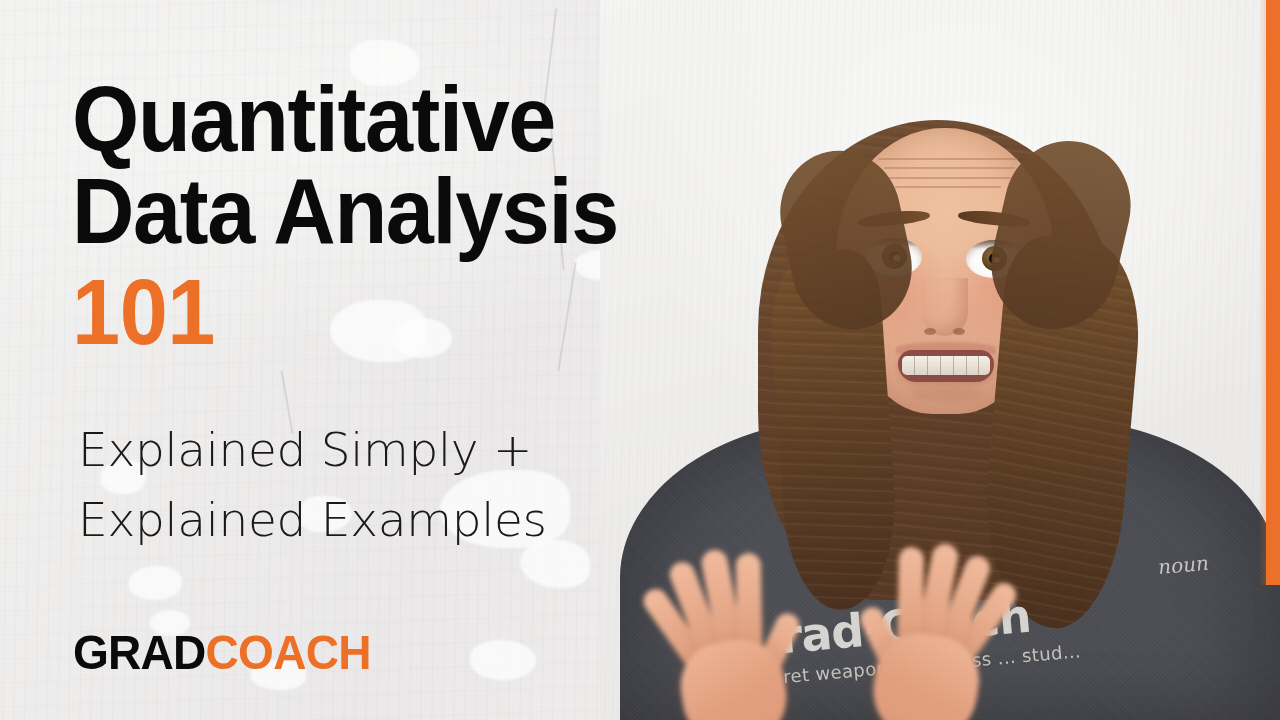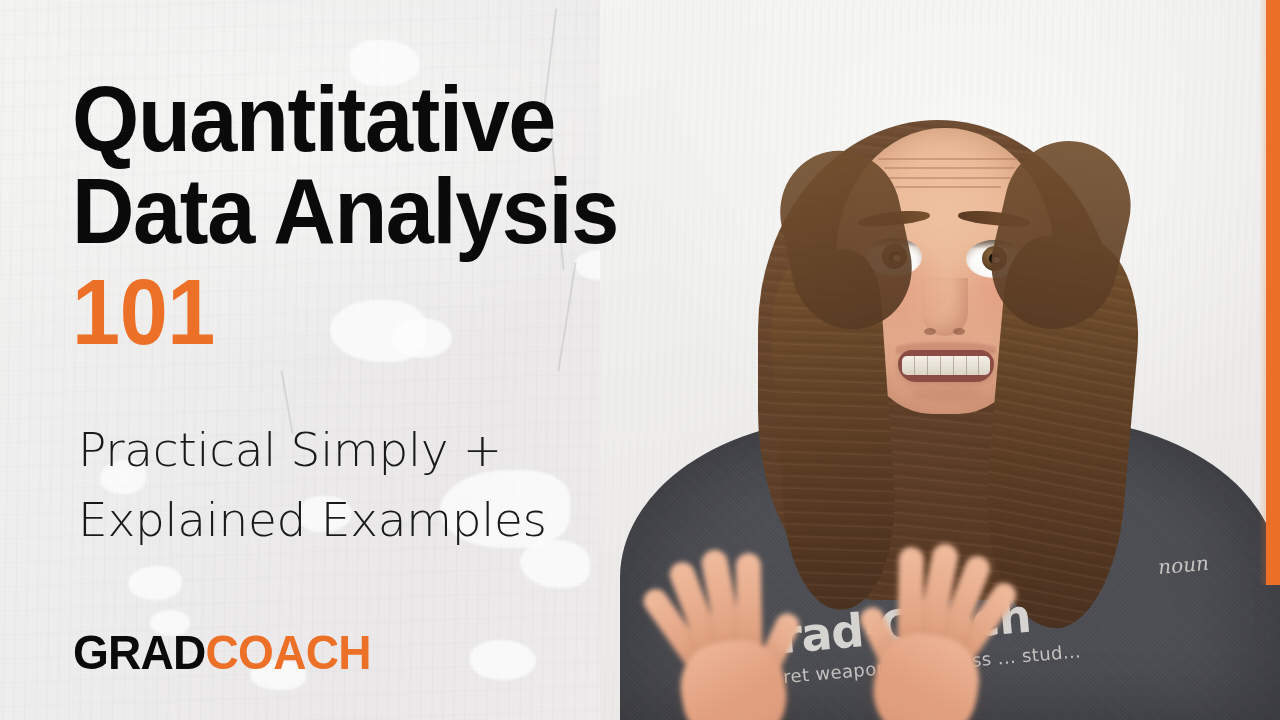--- a/index.html
+++ b/index.html
@@ -628,21 +628,21 @@
   <div class="accent-bar-shadow"></div>
   <div class="accent-bar"></div>
 
   <div class="text-block">
     <h1 class="headline">
       <span class="ln1">Quantitative</span>
       <span class="ln2">Data Analysis</span>
     </h1>
     <div class="number-101">101</div>
     <div class="subtitle">
-      <span>Practical Simply +</span>
+      <span>Explained Simply +</span>
       <span>Explained Examples</span>
     </div>
   </div>
 
   <div class="logo"><span class="grad">GRAD</span><span class="coach">COACH</span></div>
 
   <div class="grain"></div>
 </div>
 
 </body></html>

